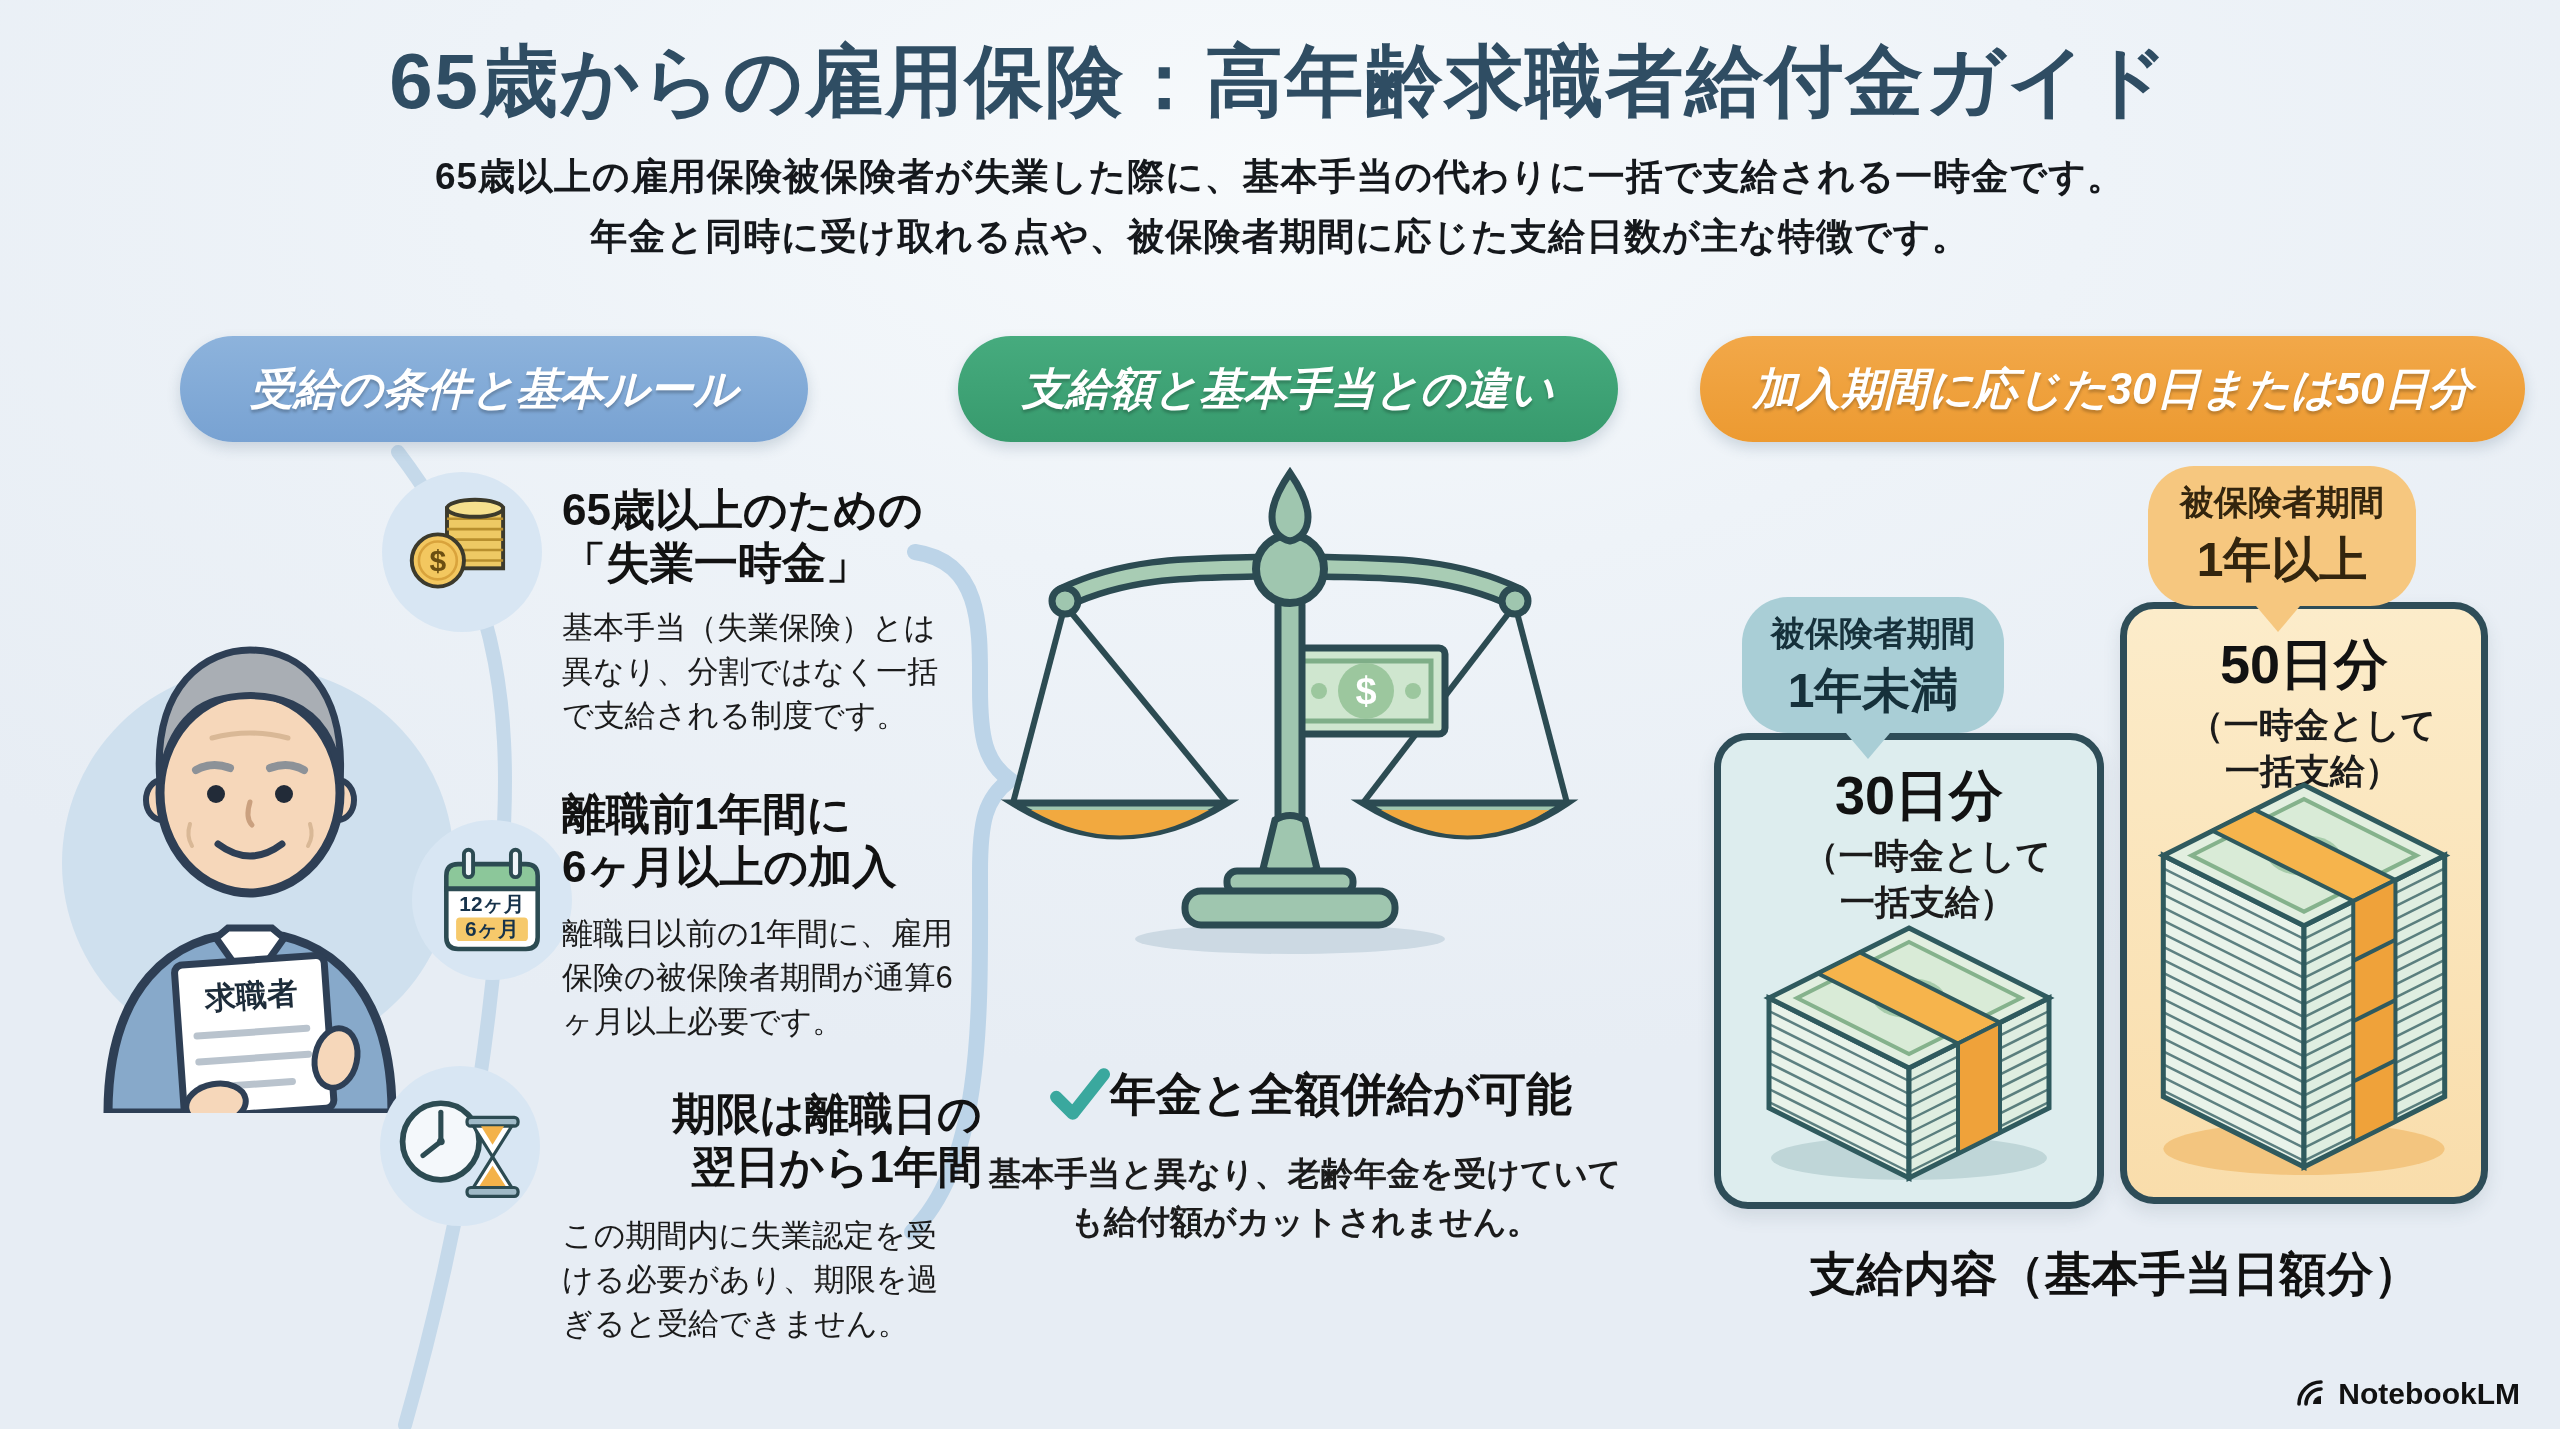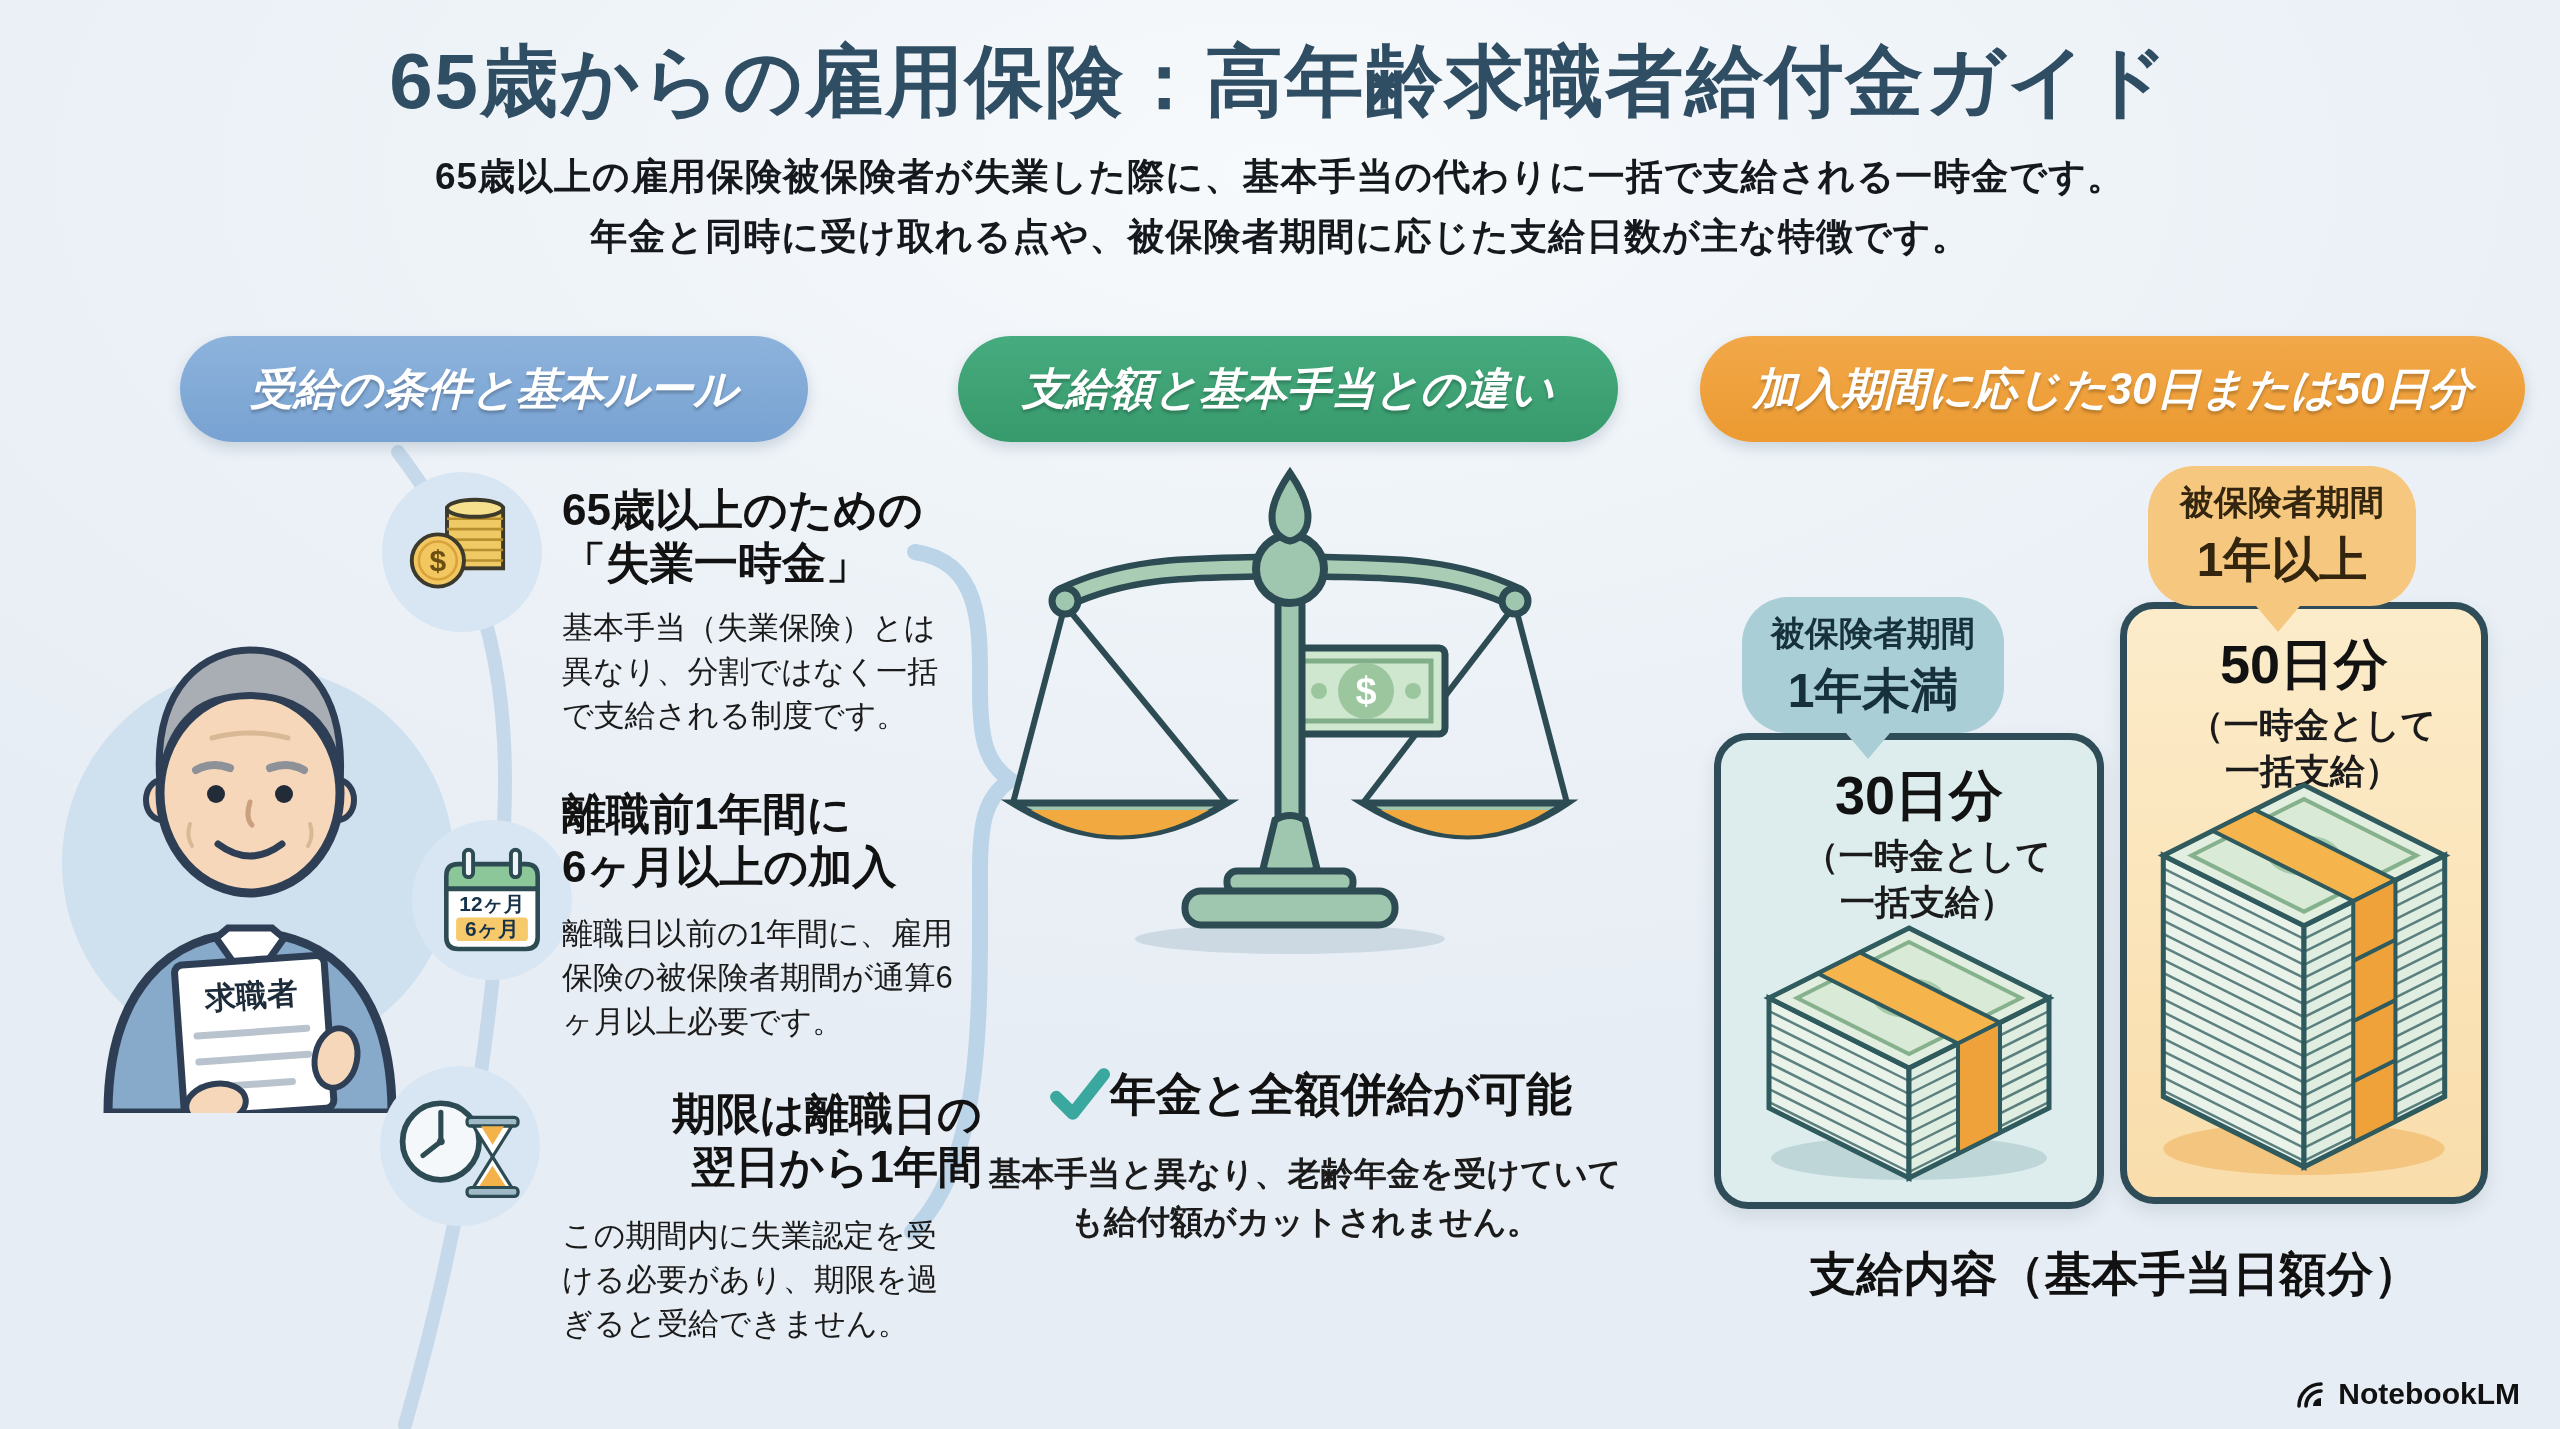--- a/index.html
+++ b/index.html
@@ -46,21 +46,21 @@
   .tail-teal{left:104px;border-width:26px 22px 0 22px;border-color:#a9ced6 transparent transparent transparent;}
   .tail-orange{left:108px;border-width:26px 22px 0 22px;border-color:#f6c77f transparent transparent transparent;}
   .daycard{border:7px solid #2e4d58;border-radius:34px;z-index:2;text-align:center;box-shadow:0 8px 18px rgba(50,70,90,.12);}
   .card30{left:1714px;top:733px;width:356px;height:462px;background:#ddedee;padding-left:20px;}
   .card50{left:2120px;top:602px;width:354px;height:588px;background:linear-gradient(180deg,#fcecca 0%,#f9ddab 100%);}
   .daycard .d-title{font-size:54px;font-weight:800;color:#121212;margin-top:20px;}
   .daycard .d-note{font-size:35px;font-weight:700;color:#1b1b1b;line-height:1.3;margin-left:17px;}
   .stack-wrap{position:absolute;left:50%;transform:translateX(-50%);}
   .caption{left:1700px;top:1243px;width:830px;text-align:center;font-size:47px;font-weight:800;color:#111;}
   
-  .brand{right:40px;bottom:18px;display:flex;align-items:center;gap:10px;}
+  .brand{right:40px;bottom:18px;display:flex;align-items:flex-start;gap:10px;}
   .brand span{font-size:30px;font-weight:700;color:#111;}
   svg{display:block;}
 </style>
 </head>
 <body>
 
 <div class="canvas">
 
   <svg class="abs" style="left:0;top:0;" width="2560" height="1429" viewBox="0 0 2560 1429">
     <path d="M 398 452 C 492 575, 514 690, 502 860 C 492 1060, 452 1260, 405 1425" fill="none" stroke="#c5d9ea" stroke-width="14" stroke-linecap="round"></path>

